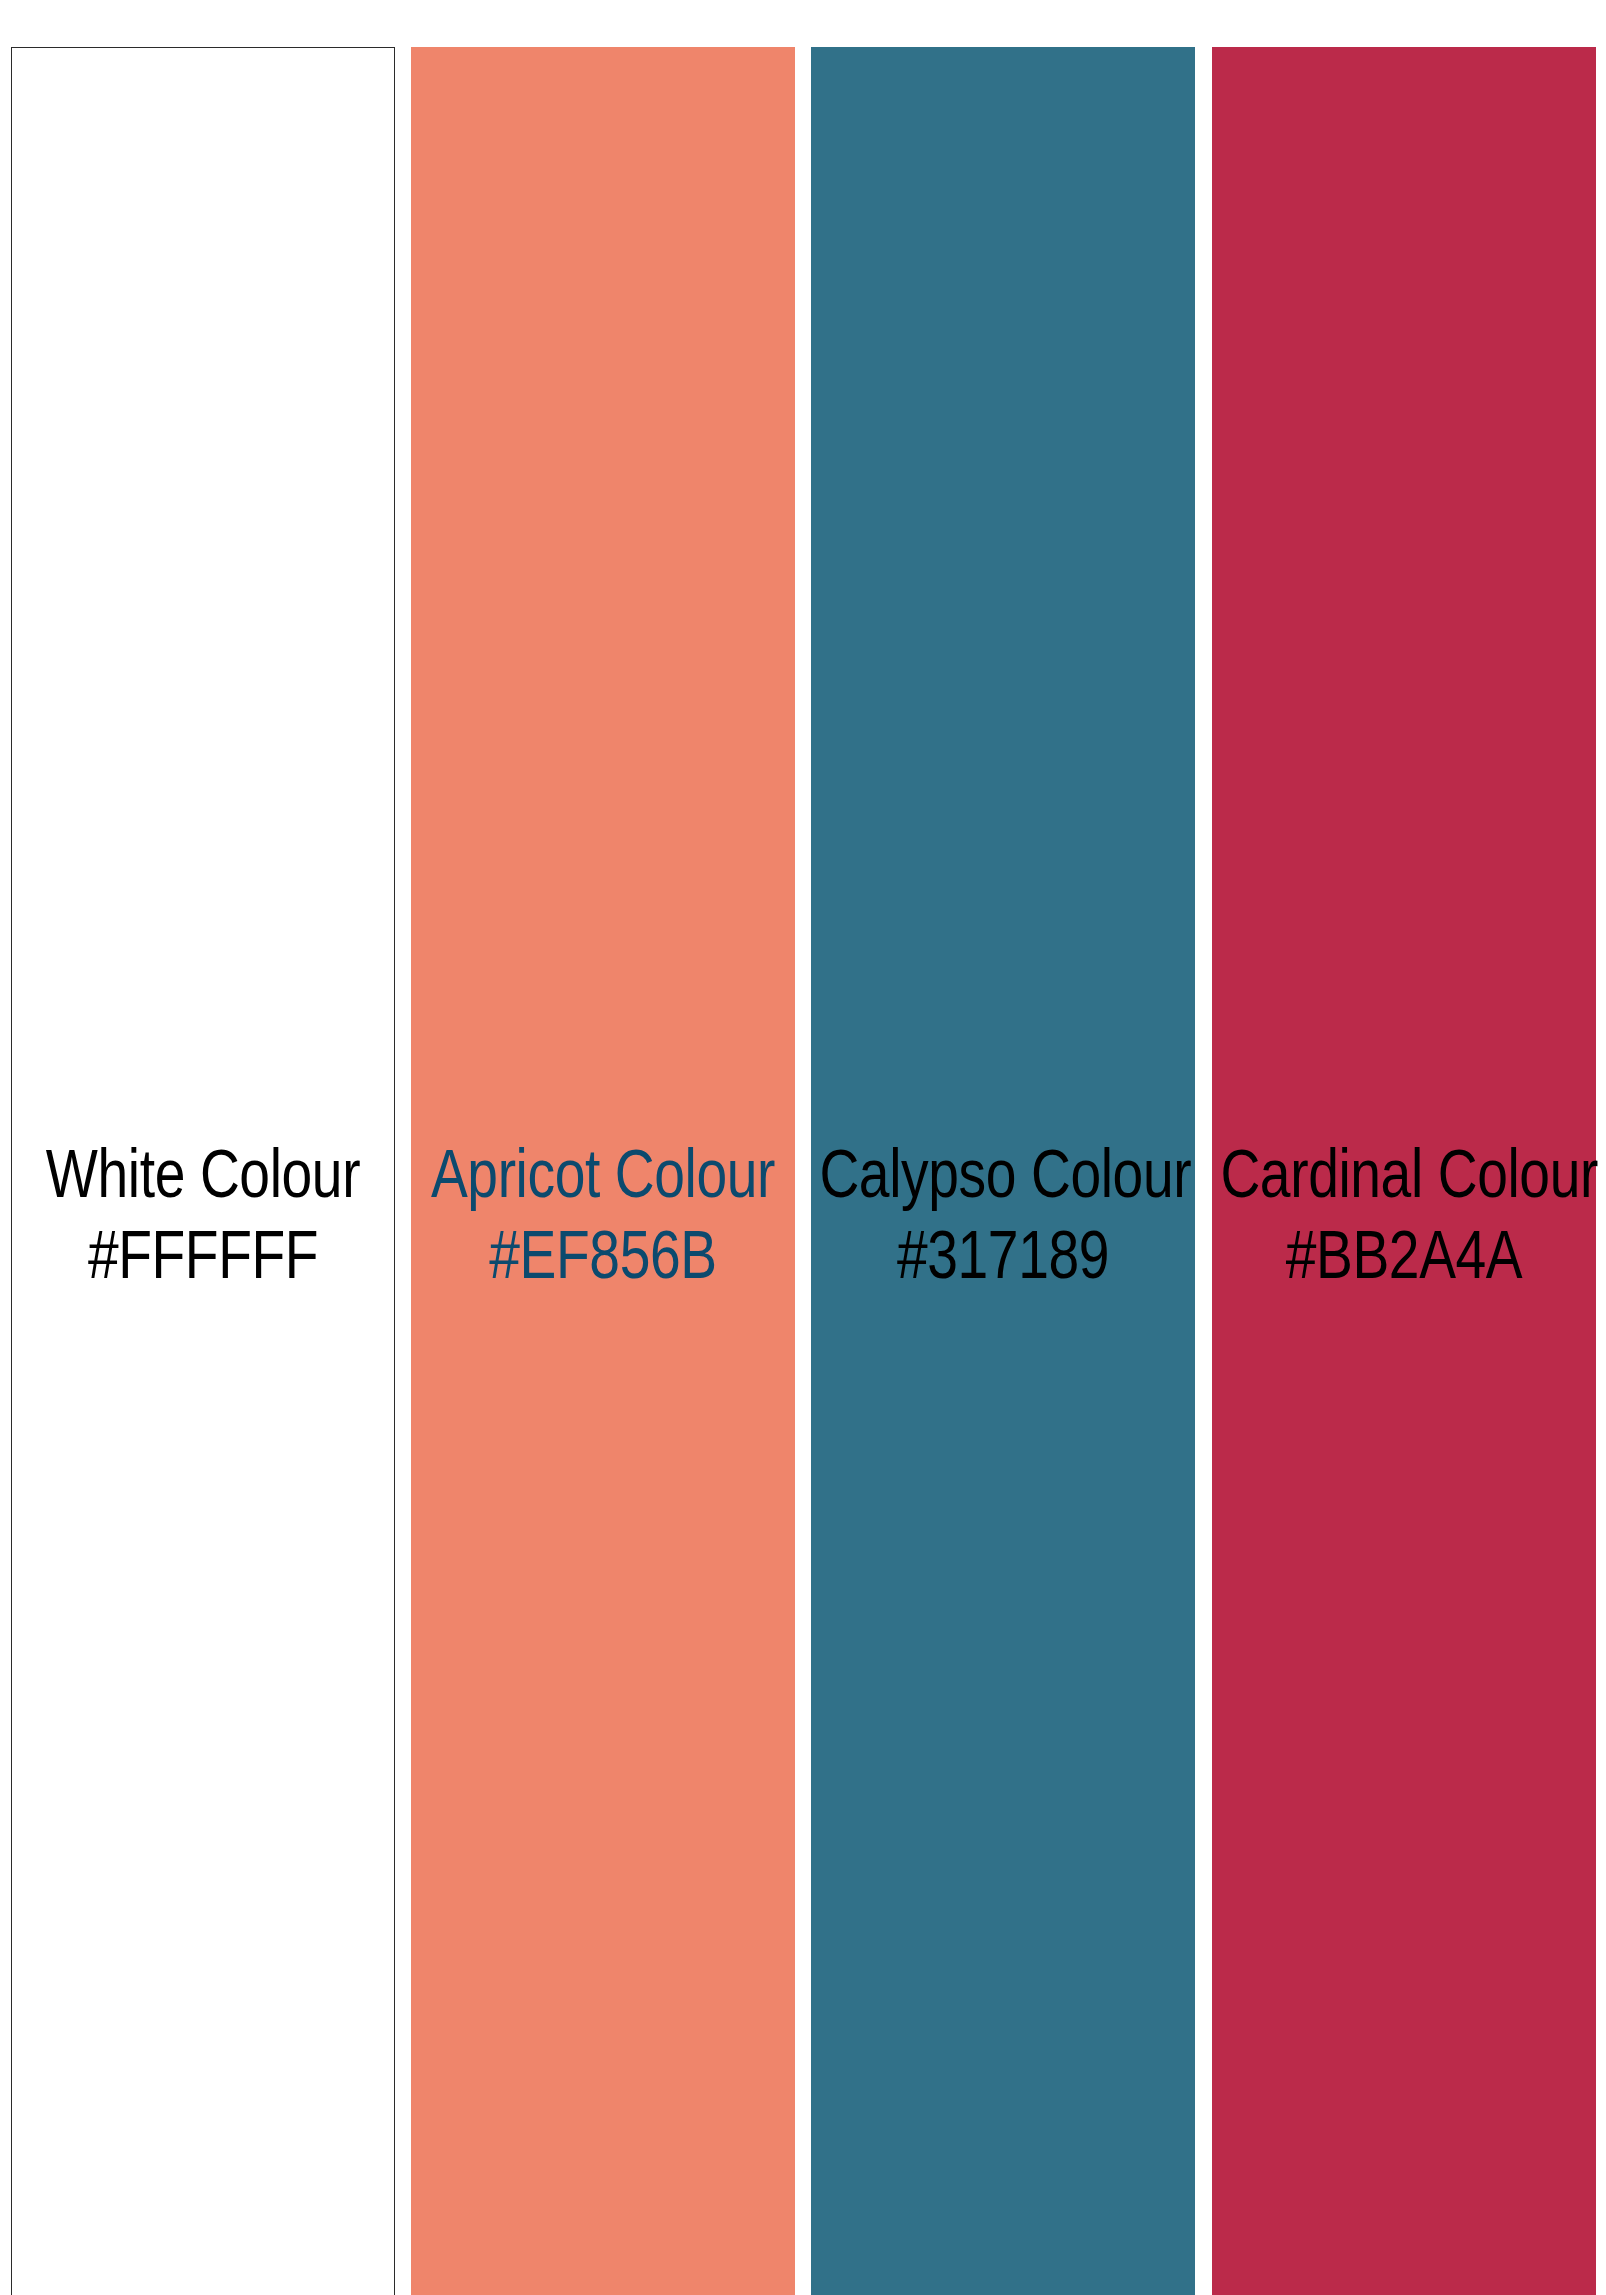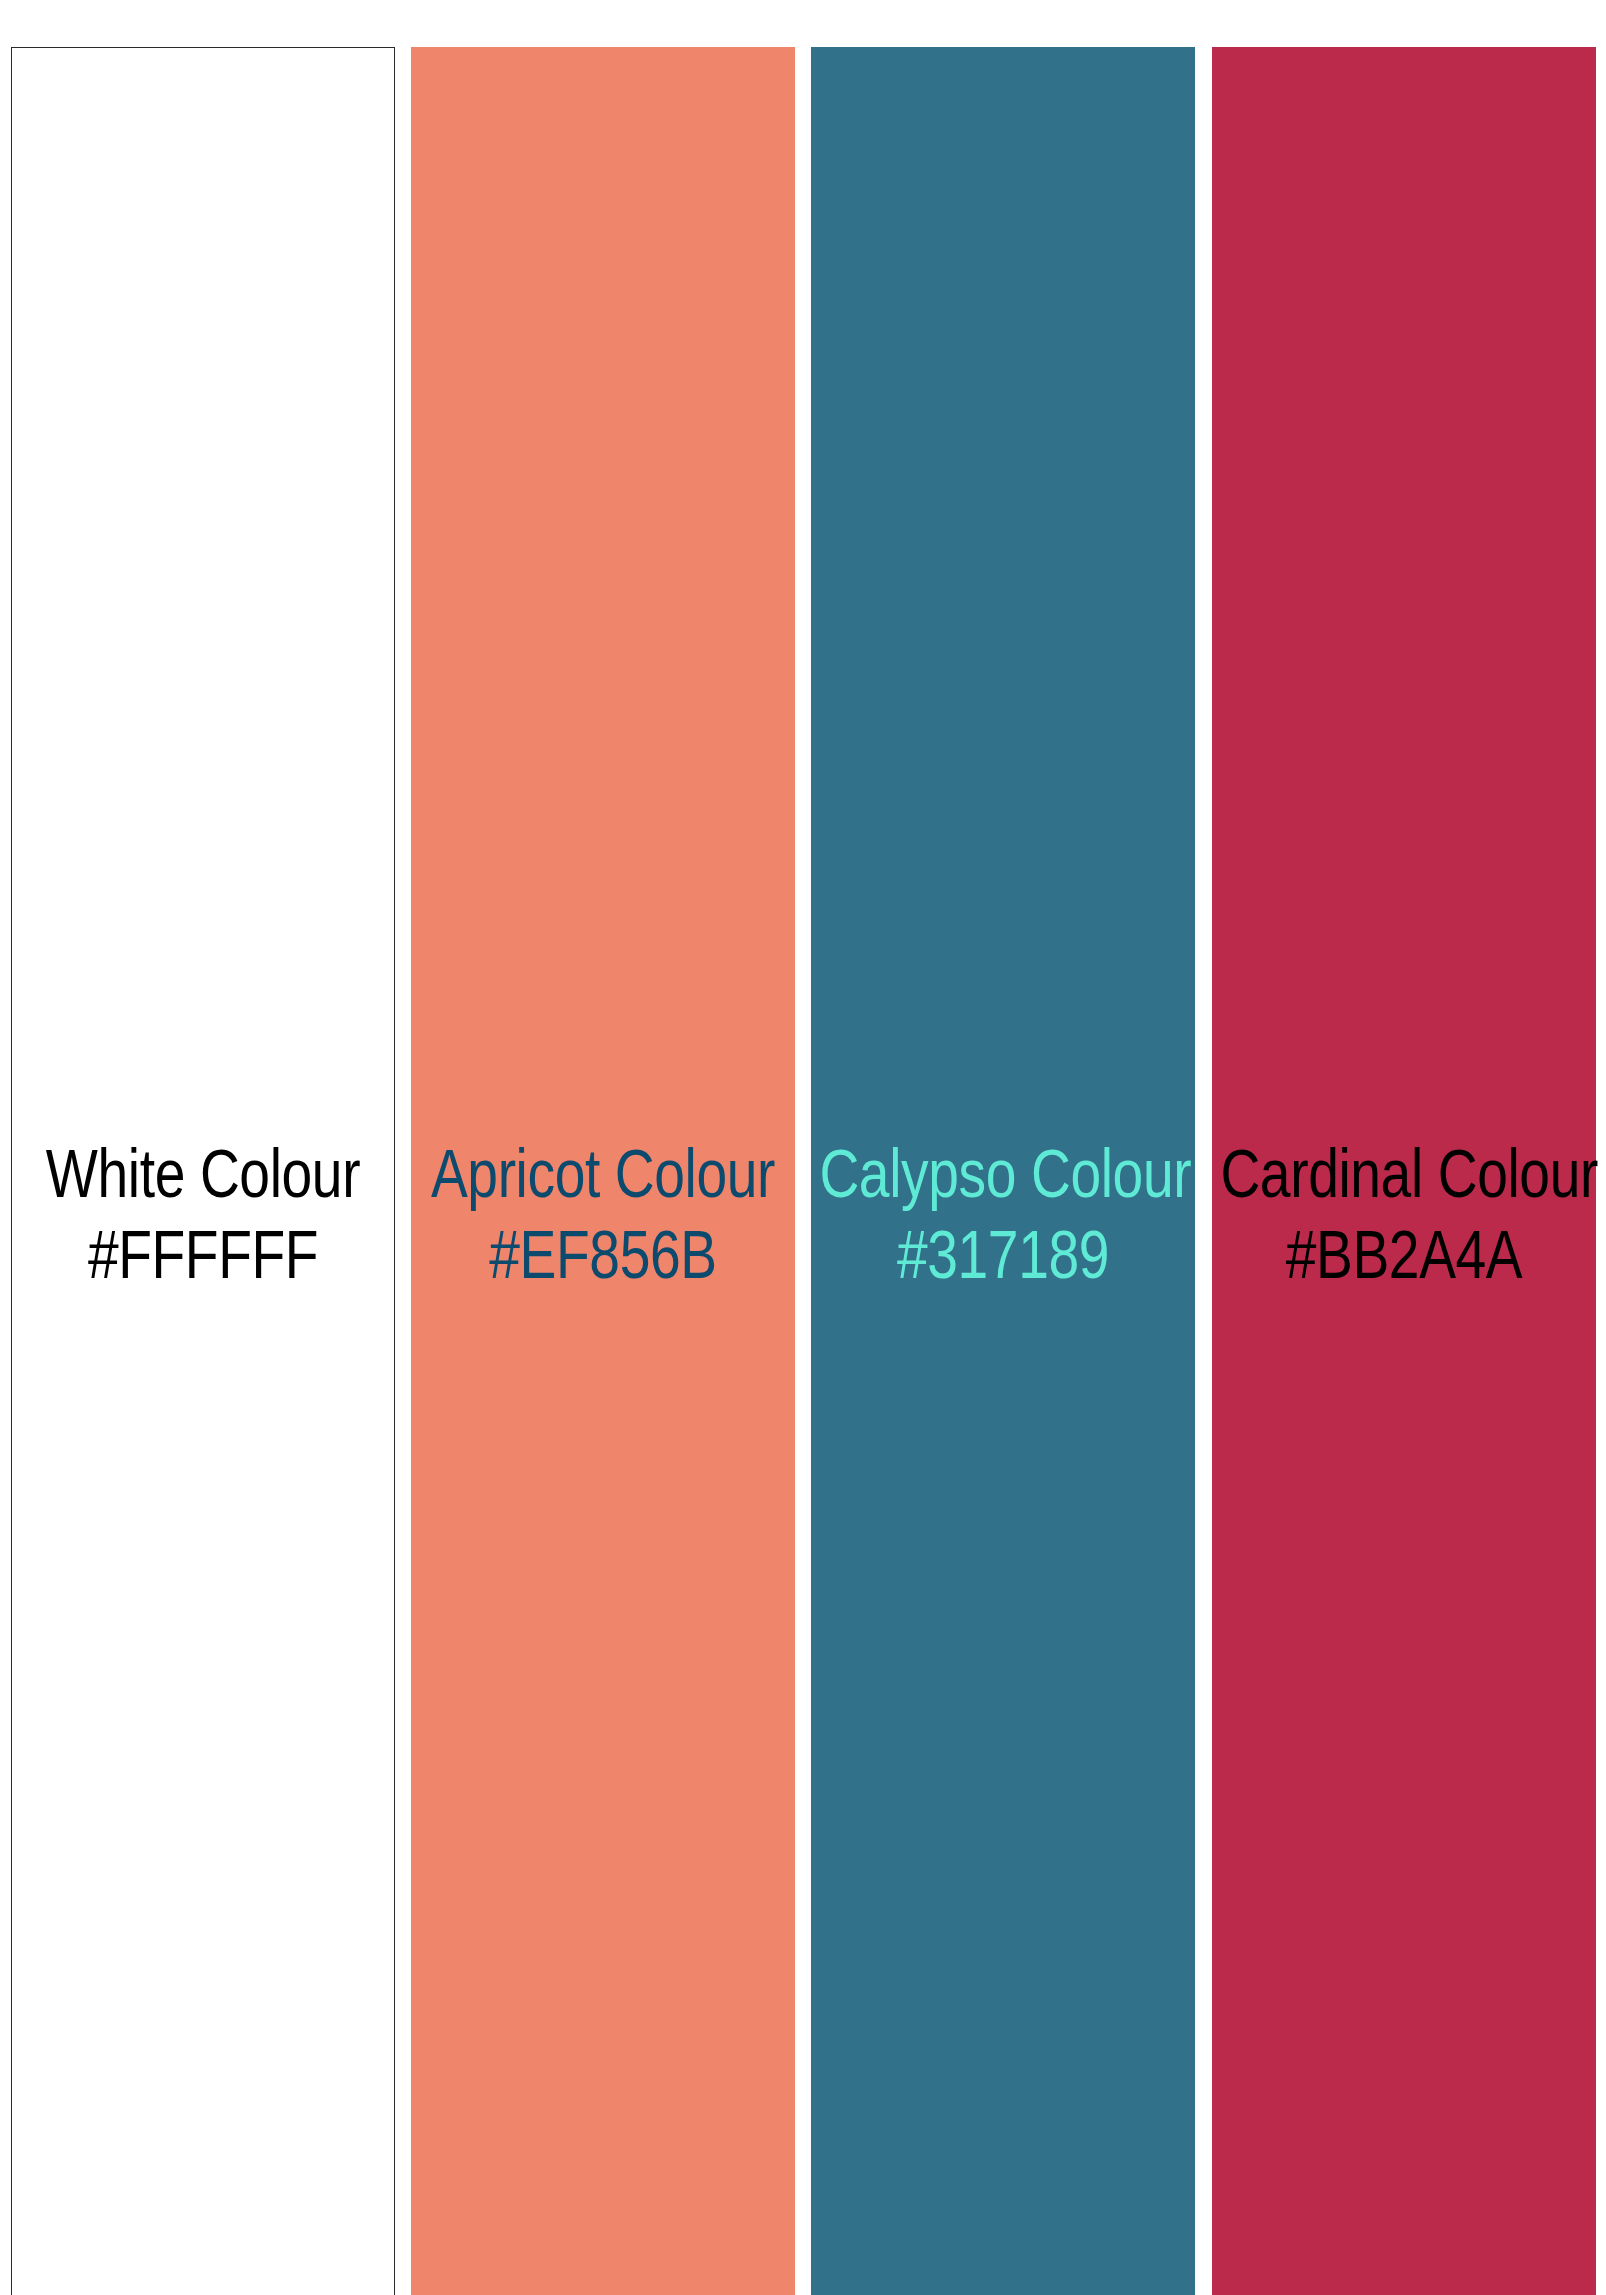--- a/index.html
+++ b/index.html
@@ -92,21 +92,21 @@
     </div>
 
     <div class="swatch" style="background-color: rgb(239, 133, 107);">
       <div class="swatch-label" style="color: #0c4a6e;">
         <span class="label-name">Apricot Colour</span>
         <span class="label-hex">#EF856B</span>
       </div>
     </div>
 
     <div class="swatch" style="background-color: rgb(49, 113, 137);">
-      <div class="swatch-label" style="color: #5eead4;">
+      <div class="swatch-label" style="color: #000000;">
         <span class="label-name">Calypso Colour</span>
         <span class="label-hex">#317189</span>
       </div>
     </div>
 
     <div class="swatch" style="background-color: rgb(187, 42, 74);">
       <div class="swatch-label" style="color: rgb(0, 0, 0);">
         <span class="label-name">Cardinal Colour</span>
         <span class="label-hex">#BB2A4A</span>
       </div>

